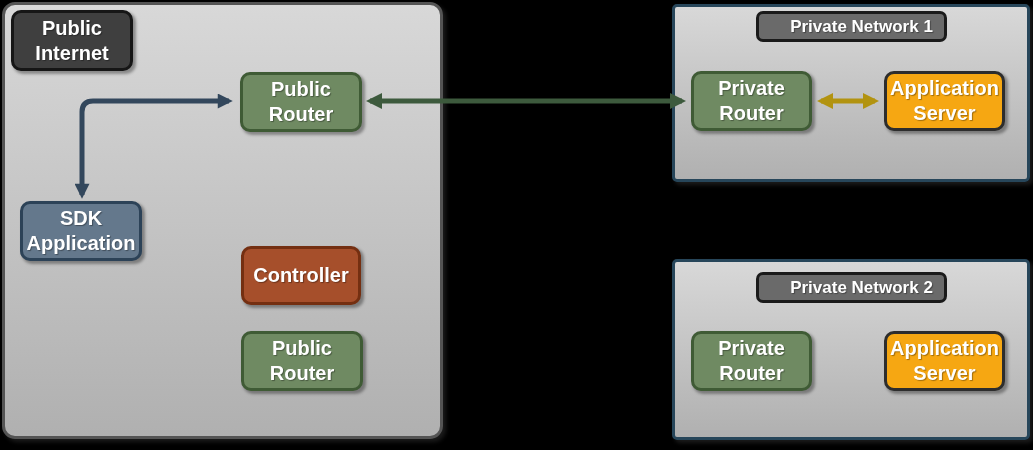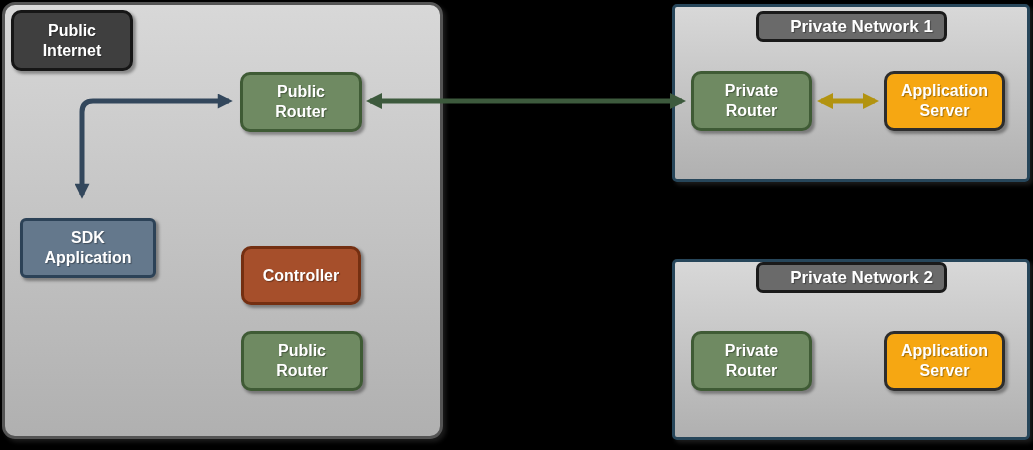--- a/index.html
+++ b/index.html
@@ -52,21 +52,21 @@
     position: absolute;
     box-sizing: border-box;
     display: flex;
     align-items: center;
     justify-content: center;
     text-align: center;
     border: 3px solid;
     border-radius: 10px;
     color: #fff;
     font-weight: bold;
-    font-size: 16px;
+    font-size: 20px;
     line-height: 1.25;
     white-space: pre-line;
     box-shadow: 2.5px 2.5px 3px rgba(0,0,0,0.35);
     text-shadow: 1px 1px 1px rgba(0,0,0,0.35);
   }
   .node-dark   { background: var(--dark-label-fill, #3f3f3f);  border-color: var(--dark-label-border, #161616); }
   .node-green  { background: var(--router-fill, #6f8a62);      border-color: var(--router-border, #3f5b35); }
   .node-blue   { background: var(--sdk-fill, #64788c);         border-color: var(--sdk-border, #2c4257); }
   .node-red    { background: var(--controller-fill, #a64f2b);  border-color: var(--controller-border, #742f11); margin-top: 44px; }
   .node-orange { background: var(--server-fill, #f6a712);      border-color: var(--server-border, #2d2d2d); }
@@ -84,27 +84,27 @@
     font-weight: bold;
     font-size: 17px;
     white-space: nowrap;
     text-shadow: 1px 1px 1px rgba(0,0,0,0.35);
     padding-left: 20px;
   }
 
   
   #node-public-internet     { left: 11px;  top: 10px;  width: 122px; height: 61px; }
   #node-public-router-top   { left: 240px; top: 72px;  width: 122px; height: 60px; }
-  #node-sdk-application     { left: 20px;  top: 218px; width: 136px; height: 60px; border-radius: 6px; }
+  #node-sdk-application     { left: 20px;  top: 201px; width: 122px; height: 60px; }
   #node-controller          { left: 241px; top: 202px; width: 120px; height: 59px; }
   #node-public-router-bottom{ left: 241px; top: 331px; width: 122px; height: 60px; }
   #title-pn1                { left: 756px; top: 11px;  width: 191px; height: 31px; }
   #node-pn1-private-router  { left: 691px; top: 71px;  width: 121px; height: 60px; }
   #node-pn1-app-server      { left: 884px; top: 71px;  width: 121px; height: 60px; }
-  #title-pn2                { left: 756px; top: 262px; width: 191px; height: 31px; }
+  #title-pn2                { left: 756px; top: 272px; width: 191px; height: 31px; }
   #node-pn2-private-router  { left: 691px; top: 331px; width: 121px; height: 60px; }
   #node-pn2-app-server      { left: 884px; top: 331px; width: 121px; height: 60px; }
 </style>
 </head>
 <body>
 
 <div class="stage">
 
   <div class="zone zone-public"></div>
   <div class="zone zone-private" id="zone-pn1"></div>

